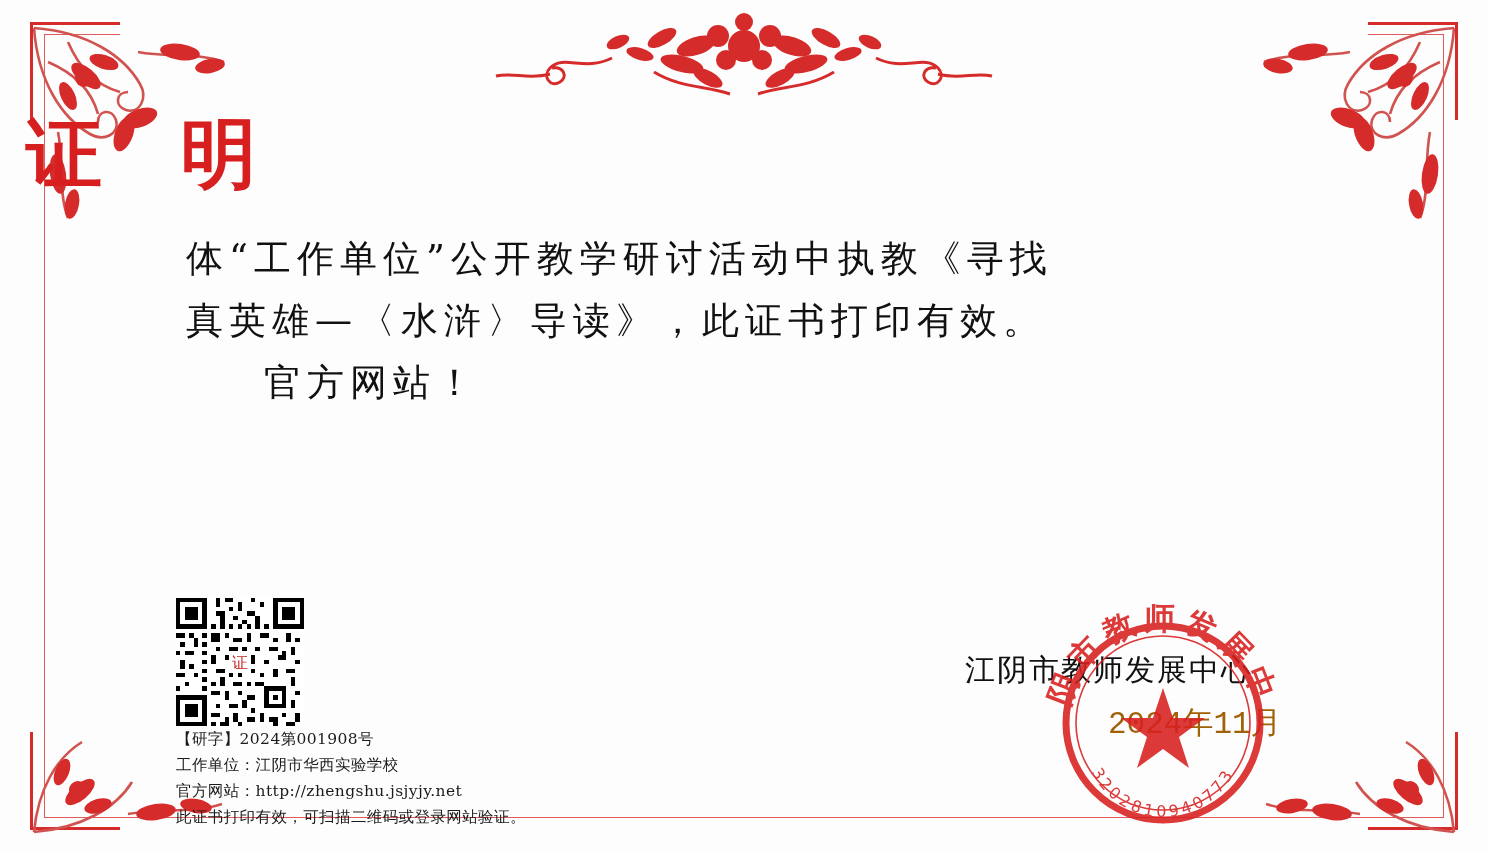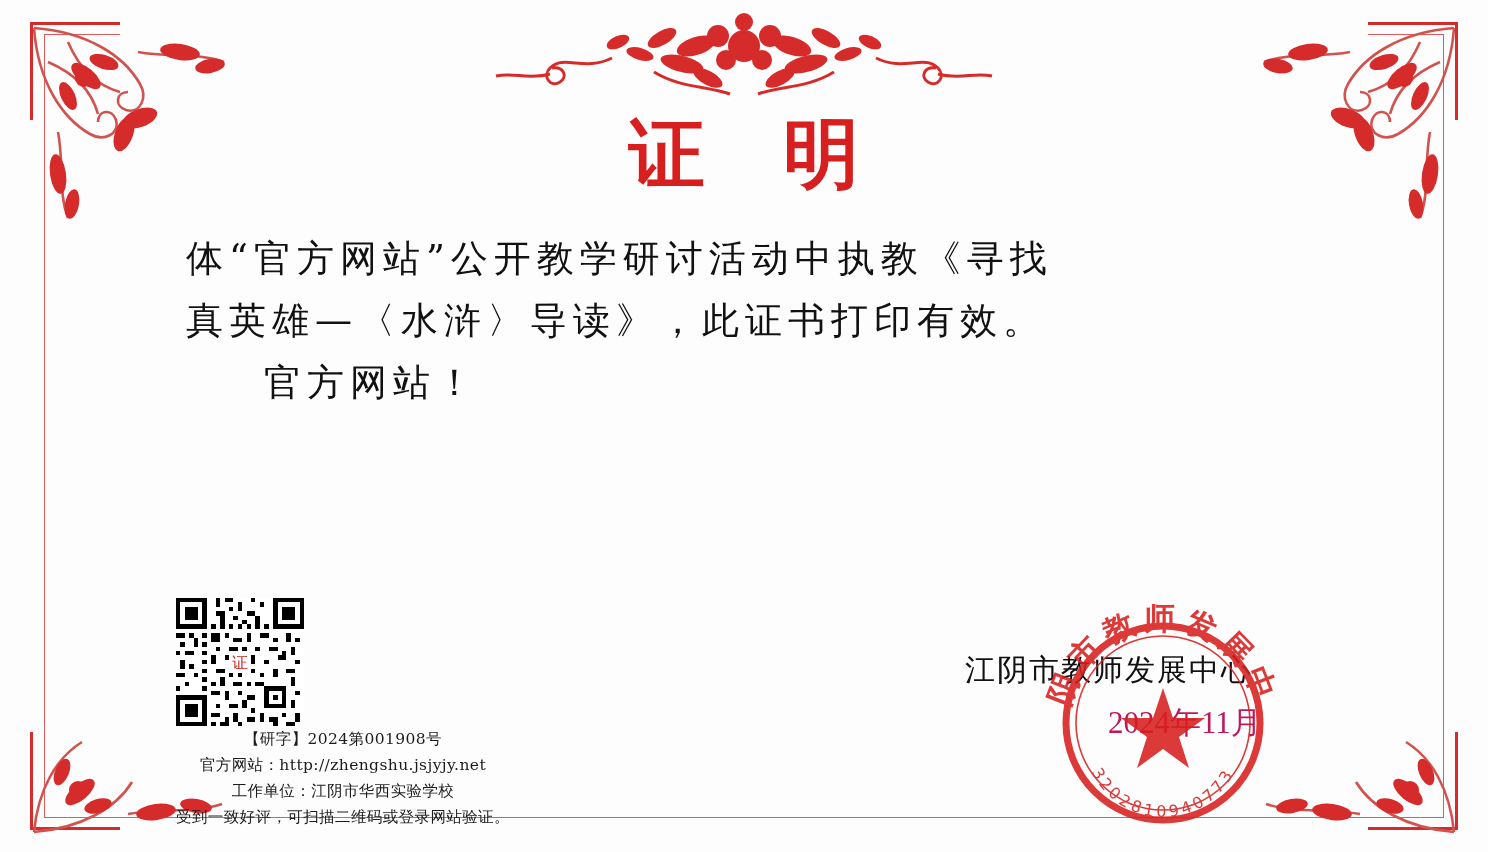--- a/index.html
+++ b/index.html
@@ -83,21 +83,20 @@
   .fl-tr    { right: 28px; top: 22px; width: 260px; height: 250px; transform: scaleX(-1); }
   .fl-bl    { left: 28px;  bottom: 14px; width: 230px; height: 130px; transform: scaleY(-1); }
   .fl-br    { right: 28px; bottom: 14px; width: 230px; height: 130px; transform: scale(-1,-1); }
 
   
   .title {
     position: absolute;
     top: 104px;
     left: 0;
     width: 100%;
-    text-align: center;
     color: #d81f1f;
     font-size: 76px;
     font-weight: bold;
     letter-spacing: 26px;
     text-indent: 26px;
     font-family: "DejaVu Serif", serif;
   }
   .body-text {
     position: absolute;
     top: 228px;
@@ -131,41 +130,40 @@
   }
   .footnotes {
     position: absolute;
     left: 176px;
     top: 726px;
     color: #1b1b1b;
     font-size: 15.5px;
     line-height: 26px;
     font-family: "DejaVu Serif", serif;
     letter-spacing: 0.4px;
-    text-align: center;
   }
   .footnotes div { white-space: nowrap; }
 
   
   .issuer {
     position: absolute;
     left: 965px;
     top: 650px;
     font-size: 30px;
     color: #111;
     letter-spacing: 2px;
     font-family: "DejaVu Serif", serif;
   }
   .issue-date {
     position: absolute;
     left: 1108px;
     top: 702px;
     font-size: 31px;
-    color: #be185d;
-    font-family: Liberation Serif, serif;
+    color: #a16207;
+    font-family: Liberation Mono, monospace;
   }
   .seal {
     position: absolute;
     left: 1032px;
     top: 592px;
     width: 262px;
     height: 258px;
     pointer-events: none;
   }
 </style>
@@ -300,21 +298,21 @@
         <circle cx="50" cy="48" r="9"></circle>
         <ellipse cx="128" cy="26" rx="20" ry="8" transform="rotate(8 128 26)"></ellipse>
         <ellipse cx="168" cy="32" rx="16" ry="7" transform="rotate(-10 168 32)"></ellipse>
       </g>
     </svg>
   </div>
 
   <div class="title">证 明</div>
 
   <div class="body-text">
-    <p>体“官方网站”公开教学研讨活动中执教《寻找</p>
+    <p>体“工作单位”公开教学研讨活动中执教《寻找</p>
     <p>真英雄—〈水浒〉导读》，此证书打印有效。</p>
     <p class="indent">官方网站！</p>
   </div>
 
   <div class="qr-block">
     <svg class="qr" viewBox="0 0 29 29" width="128" height="128" xmlns="http://www.w3.org/2000/svg" shape-rendering="crispEdges">
       <rect width="29" height="29" fill="#ffffff"></rect>
       <g fill="#000000">
 
         <rect x="0" y="0" width="7" height="1"></rect>
@@ -441,23 +439,23 @@
       </g>
       <g fill="#c62626">
         <rect x="12" y="12" width="5" height="5" fill="#ffffff"></rect>
         <text x="14.5" y="15.9" font-size="3.6" text-anchor="middle" font-family="DejaVu Sans, sans-serif">证</text>
       </g>
     </svg>
   </div>
 
   <div class="footnotes">
     <div>【研字】2024第001908号</div>
+    <div>工作单位：江阴市华西实验学校</div>
     <div>官方网站：http://zhengshu.jsjyjy.net</div>
-    <div>工作单位：江阴市华西实验学校</div>
-    <div>受到一致好评，可扫描二维码或登录网站验证。</div>
+    <div>此证书打印有效，可扫描二维码或登录网站验证。</div>
   </div>
 
   <div class="issuer">江阴市教师发展中心</div>
   <div class="issue-date">2024年11月</div>
 
   <div class="seal">
     <svg viewBox="0 0 262 258" width="262" height="258" xmlns="http://www.w3.org/2000/svg">
       <defs>
         <path id="sealTopArc" d="M 36 132 A 95 95 0 0 1 226 132"></path>
         <path id="sealBottomArc" d="M 52 146 A 79 79 0 0 0 210 146"></path>

